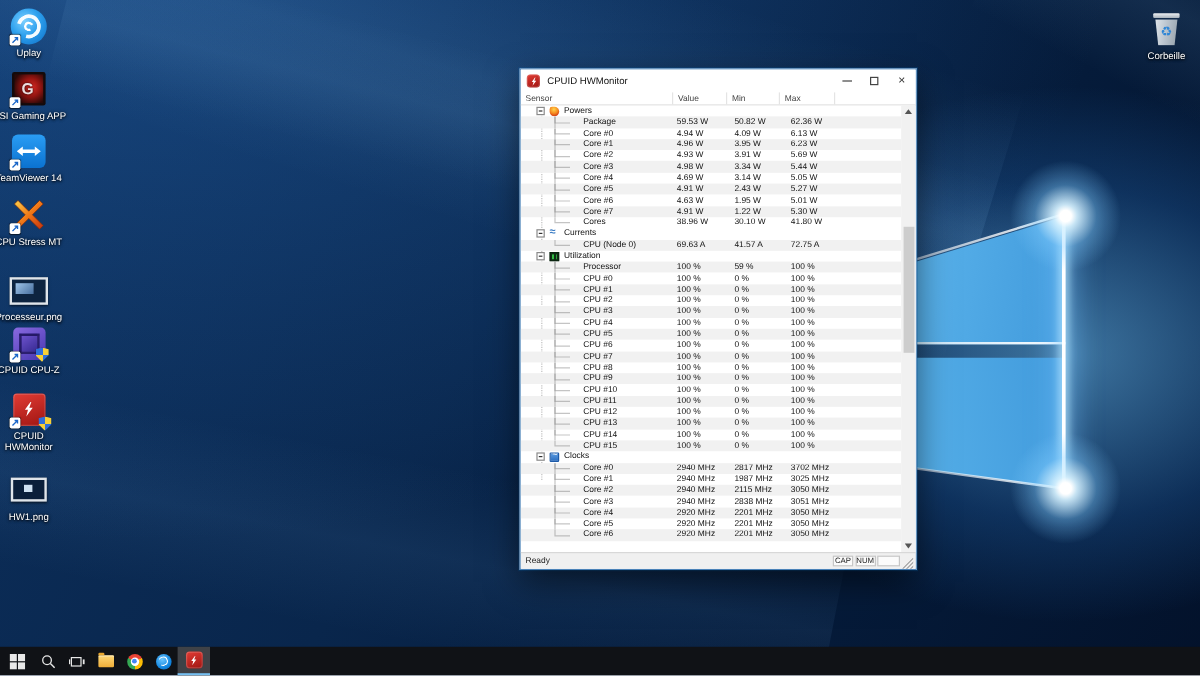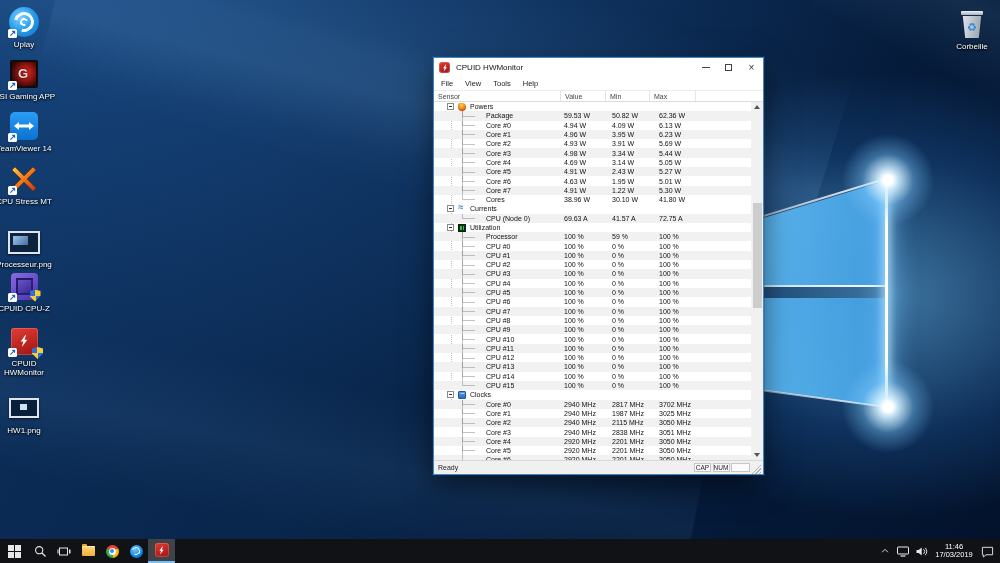--- a/index.html
+++ b/index.html
@@ -296,26 +296,20 @@
       <div class="cap-btn">
           <span class="min-glyph"></span>
         </div>
       <div class="cap-btn">
           <span class="max-glyph"></span>
         </div>
       <div class="cap-btn">
           <span class="close-glyph">×</span>
         </div>
     </div>
-    <div class="menubar">
-      <span>File</span>
-      <span>View</span>
-      <span>Tools</span>
-      <span>Help</span>
-    </div>
     <div class="colhdr">
       <div class="hc hc-sensor">Sensor</div>
       <div class="hc hc-val">Value</div>
       <div class="hc hc-min">Min</div>
       <div class="hc hc-max">Max</div>
       <div class="hc hc-fill"></div>
     </div>
     <div class="tablewrap">
       <div class="rows">
         <div class="vline"></div>
@@ -745,42 +739,14 @@
     <div class="tb-item">
       <div class="uplay-s"></div>
     </div>
     <div class="tb-item tb-active">
       <div class="hwm-icon hwm-14">
         <svg width="9" height="9" viewBox="0 0 12 12">
             <path d="M7.2 0.8 L3.2 6.4 H5.4 L4.2 11.2 L8.8 4.9 H6.4 L7.8 0.8 Z" fill="#fff"></path>
           </svg>
       </div>
     </div>
-    <div class="tray">
-      <div class="tray-item">
-        <svg width="10" height="10" viewBox="0 0 12 12">
-          <path d="M2.5 7.5 L6 4 L9.5 7.5" stroke="#e8e8e8" stroke-width="1.1" fill="none"></path>
-          </svg>
-      </div>
-      <div class="tray-item">
-        <svg width="14" height="14" viewBox="0 0 14 14">
-          <rect x="1.5" y="3" width="11" height="7" rx="0.5" stroke="#e8e8e8" stroke-width="1" fill="none"></rect>
-          <line x1="4.5" y1="12" x2="9.5" y2="12" stroke="#e8e8e8" stroke-width="1.2"></line>
-          </svg>
-      </div>
-      <div class="tray-item">
-        <svg width="13" height="13" viewBox="0 0 13 13">
-          <path d="M1.5 5 v3 h2.2 l3 2.6 V2.4 l-3 2.6 z" fill="#e8e8e8"></path>
-          <path d="M8.6 4.2 a3.2 3.2 0 0 1 0 4.6 M10.2 2.8 a5.2 5.2 0 0 1 0 7.4" stroke="#e8e8e8" stroke-width="1" fill="none"></path>
-          </svg>
-      </div>
-      <div class="clock">
-        <div>11:46</div>
-        <div>17/03/2019</div>
-      </div>
-      <div class="tray-item">
-        <svg width="13" height="13" viewBox="0 0 14 14">
-          <path d="M1.5 2.5 H12.5 V10.5 H5.5 L2.5 13 V10.5 H1.5 Z" stroke="#e8e8e8" stroke-width="1" fill="none"></path>
-          </svg>
-      </div>
-    </div>
   </div>
 </div>
 
 </body></html>

